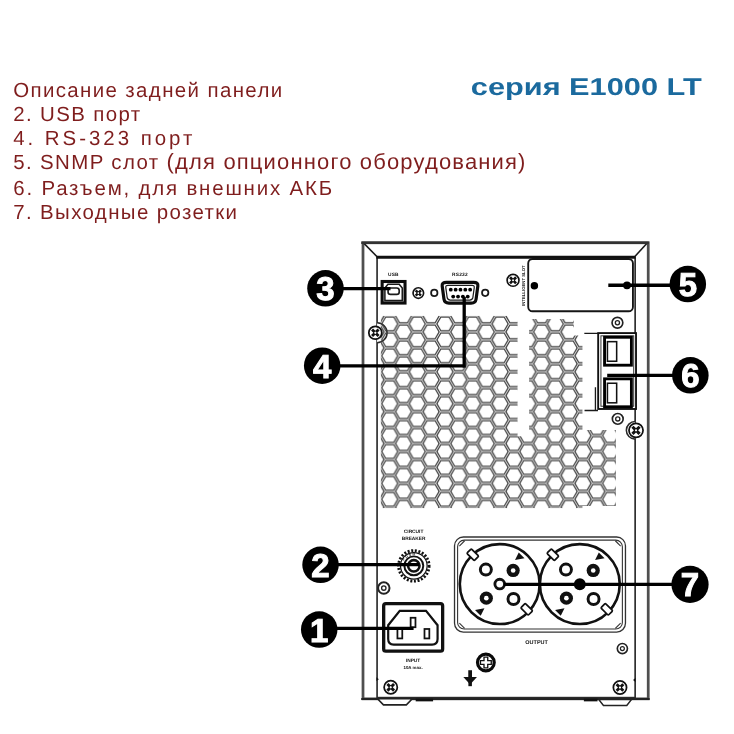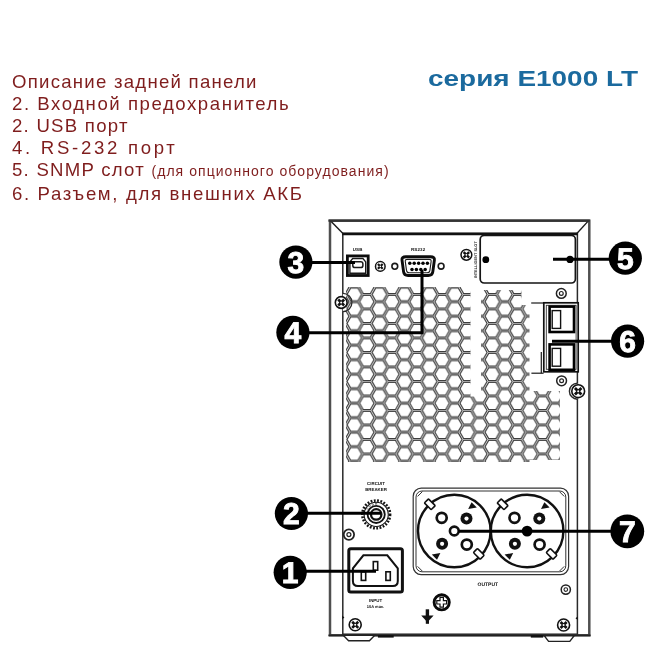--- a/index.html
+++ b/index.html
@@ -1,37 +1,37 @@
 <!DOCTYPE html>
 <html><head>
 <meta charset="utf-8">
 <style>
 html,body{margin:0;padding:0;background:#ffffff;}
 #page{position:relative;width:667px;height:667px;background:#ffffff;overflow:hidden;
   font-family:"Liberation Sans", sans-serif;}
 #list{position:absolute;left:12px;top:71px;font-size:18.6px;line-height:21.9px;
   color:#7f1d1d;letter-spacing:1.25px;white-space:nowrap;}
-#list .sm{font-size:14px;letter-spacing:1.05px;}
+#list .sm{font-size:20px;letter-spacing:1.05px;}
 #title{position:absolute;left:428px;top:66px;font-size:22px;font-weight:bold;
   color:#1b6a9e;letter-spacing:0px;white-space:nowrap;
   transform:scaleX(1.27);transform-origin:0 0;}
 svg{position:absolute;left:0;top:0;}
 svg text{text-rendering:geometricPrecision;}
 </style>
 </head>
 <body>
 <div id="page">
 <div id="title">серия E1000 LT</div>
 <div id="list">
       <div>Описание задней панели</div>
-<div style="letter-spacing:1.55px">2. Входной предохранитель</div>
 <div>2. USB порт</div>
-<div style="letter-spacing:2.7px">4. RS-232 порт</div>
+<div style="letter-spacing:2.7px">4. RS-323 порт</div>
 <div>5. SNMP слот <span class="sm">(для опционного оборудования)</span></div>
 <div style="letter-spacing:1.65px">6. Разъем, для внешних АКБ</div>
+<div>7. Выходные розетки</div>
     </div>
 <svg width="667" height="667" viewBox="0 0 667 667">
 <defs>
 <pattern id="hex" width="25.1" height="14.5" patternUnits="userSpaceOnUse" patternTransform="translate(348 287.2)">
   <g fill="none" stroke="#3c3c3c" stroke-width="1.18">
     <polygon points="2.62,0.95 9.93,0.95 13.58,7.25 9.93,13.55 2.62,13.55 -1.03,7.25"></polygon>
     <polygon points="15.17,-6.3 22.48,-6.3 26.13,0 22.48,6.3 15.17,6.3 11.52,0"></polygon>
     <polygon points="15.17,8.2 22.48,8.2 26.13,14.5 22.48,20.8 15.17,20.8 11.52,14.5"></polygon>
     <polygon points="-9.93,8.2 -2.62,8.2 1.03,14.5 -2.62,20.8 -9.93,20.8 -13.58,14.5"></polygon>
     <polygon points="-9.93,-6.3 -2.62,-6.3 1.03,0 -2.62,6.3 -9.93,6.3 -13.58,0"></polygon>

